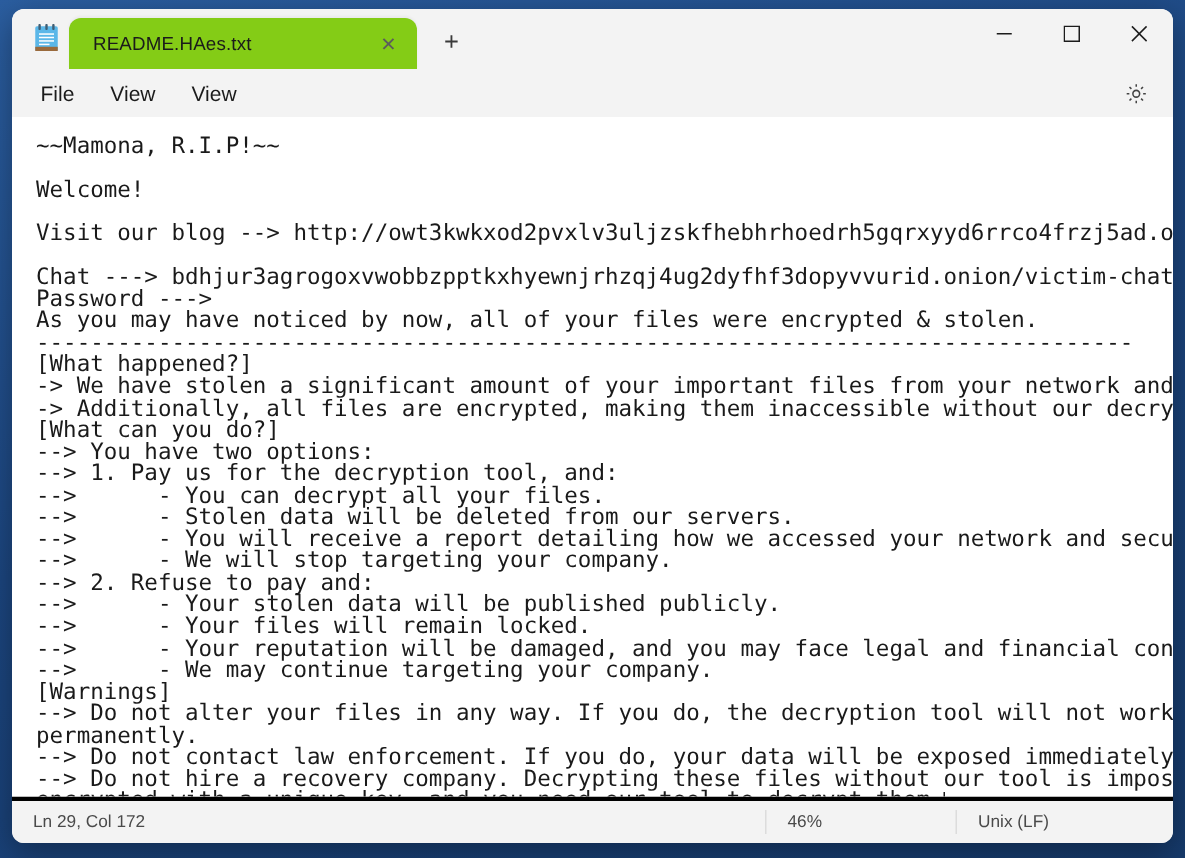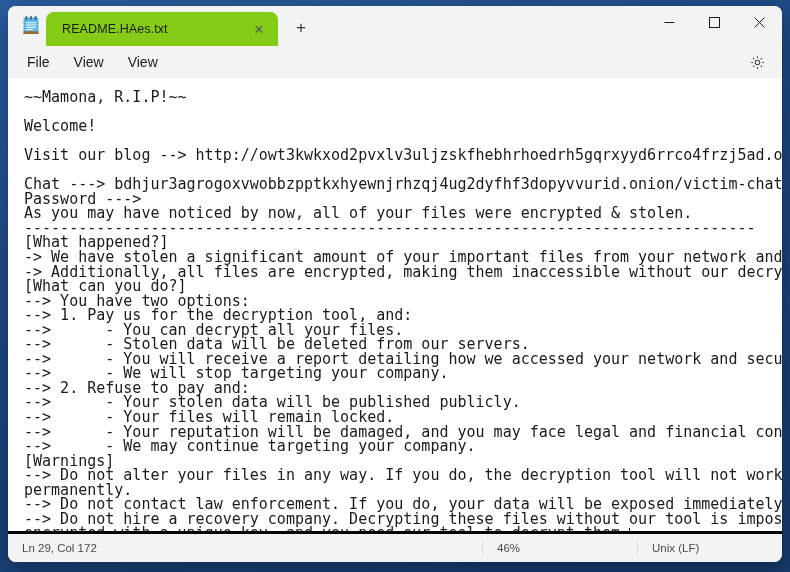--- a/index.html
+++ b/index.html
@@ -227,21 +227,21 @@
     padding: 0 0 0 0;
     display: flex;
     align-items: center;
     justify-content: flex-start;
     height: 16px;
     border-left: 1px solid #dcdcdc;
     padding-left: 14px;
     flex: 0 0 auto;
   }
   .sb-zoom { width: 112px; }
-  .sb-eol  { width: 130px; margin-left: 28px; }
+  .sb-eol  { width: 130px; }
   .sb-enc  { width: 112px; }
 </style>
 </head>
 <body>
 
 <div id="desktop"></div>
 
 <div id="watermark">
   <div class="wm-big">PC</div>
   <div class="wm-sub">risk.com</div>

